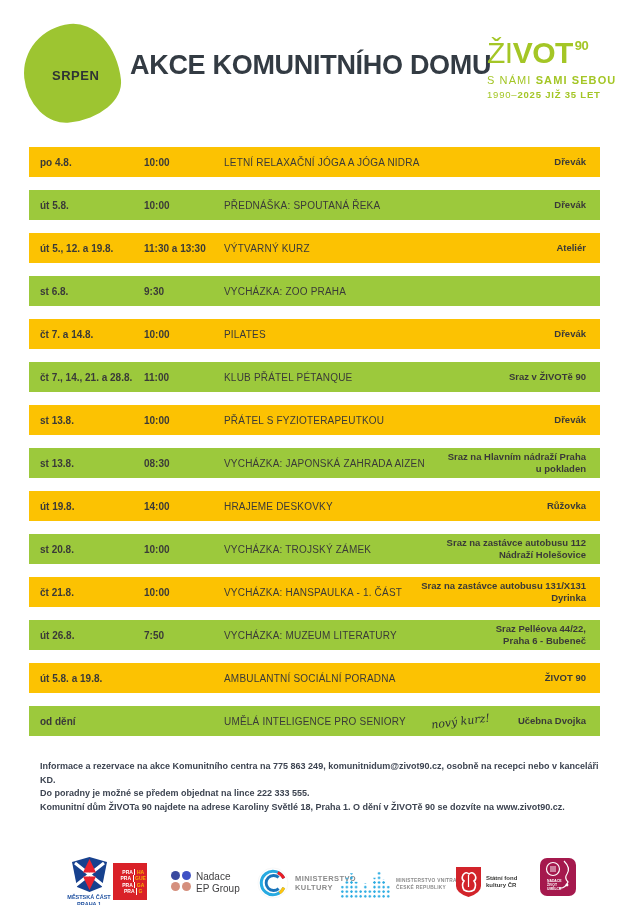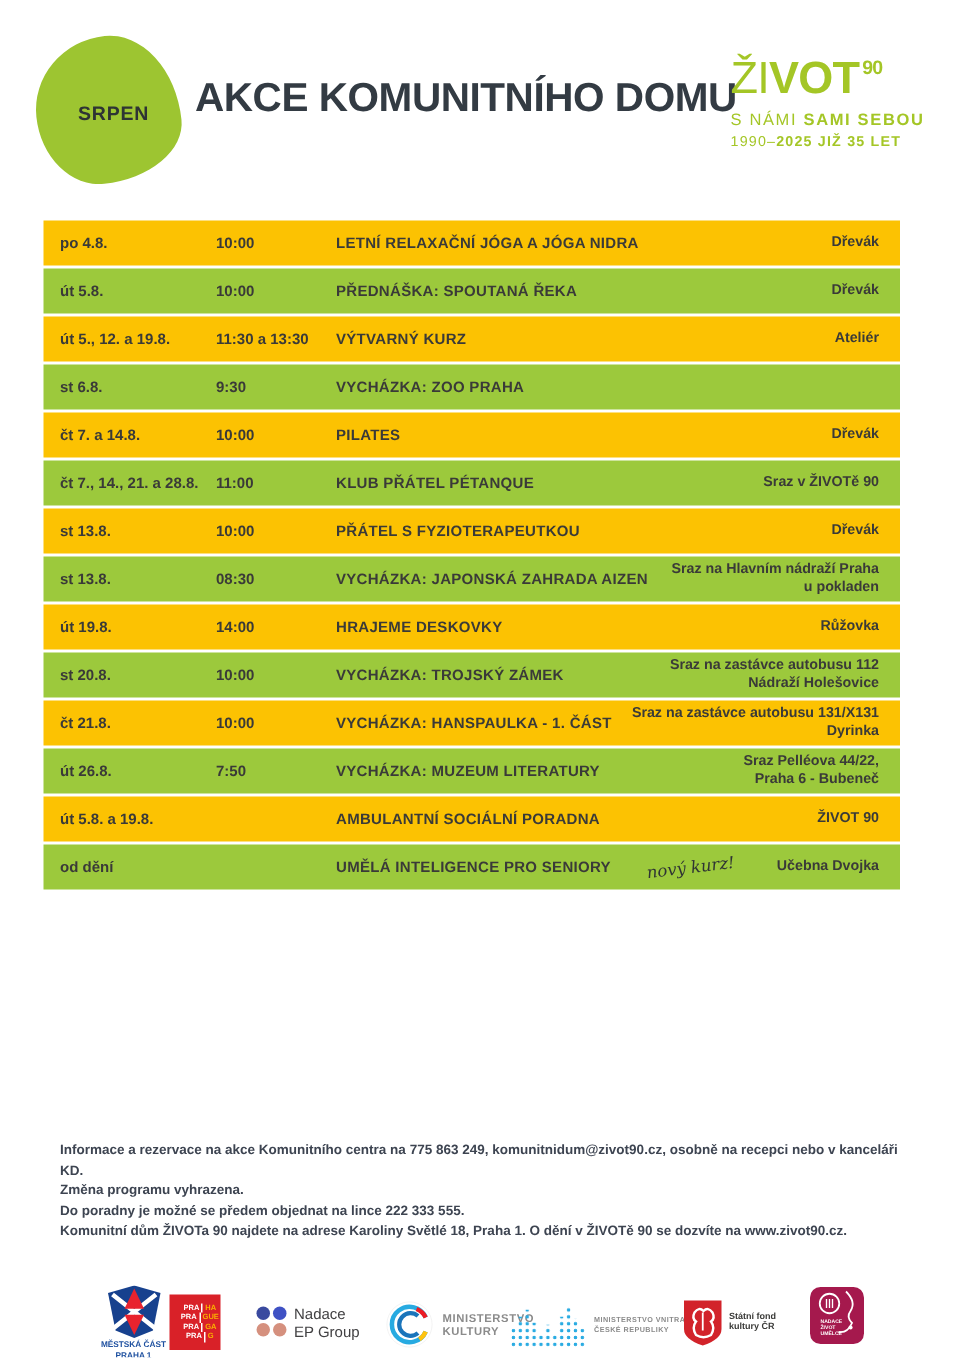--- a/index.html
+++ b/index.html
@@ -18,28 +18,28 @@
   .logo .w-light{font-weight:400;}
   .logo .w-bold{font-weight:700;}
   .logo sup{font-size:13px;font-weight:700;position:relative;top:-2px;left:2px;}
   .logo .tagline{margin-top:7px;font-size:11px;letter-spacing:1.1px;}
   .logo .tagline b{font-weight:700;}
   .logo .years{margin-top:4px;font-size:9.5px;letter-spacing:.8px;}
   .logo .years b{font-weight:700;}
 
   
   .schedule{position:absolute;left:29px;top:147px;width:571px;display:flex;
-        flex-direction:column;gap:2px;}
+        flex-direction:column;gap:13px;}
   .row{min-height:30px;box-sizing:border-box;display:flex;align-items:center;
         padding:2px 14px 2px 11px;}
   .row.yellow{background:#fcc202;}
   .row.green{background:#9cc93c;}
   .c-date{width:104px;flex:none;font-size:10px;font-weight:700;}
   .c-time{width:80px;flex:none;font-size:10px;font-weight:700;}
-  .c-title{flex:1;font-size:10px;font-weight:700;letter-spacing:.2px;padding-right:8px;}
+  .c-title{flex:1;font-size:10px;font-weight:400;letter-spacing:.2px;padding-right:8px;}
   .c-note{flex:none;font-family:"DejaVu Serif",serif;font-style:italic;font-size:11px;
         color:#2f3434;transform:rotate(-7deg);margin-right:28px;white-space:nowrap;}
   .c-note:empty{display:none;}
   .c-loc{flex:none;max-width:168px;text-align:right;font-size:9.5px;font-weight:700;
         line-height:12px;white-space:pre-line;}
 
   
   .footer{position:absolute;left:40px;top:760px;width:565px;font-size:9px;font-weight:700;
         line-height:13.5px;color:#3d4451;}
 
@@ -186,21 +186,20 @@
       <span class="c-date">od dění</span>
       <span class="c-time"></span>
       <span class="c-title">UMĚLÁ INTELIGENCE PRO SENIORY</span>
       <span class="c-note">nový kurz!</span>
       <span class="c-loc">Učebna Dvojka</span>
     </div>
     </div>
 
   <div class="footer">
     <div>Informace a rezervace na akce Komunitního centra na 775 863 249, komunitnidum@zivot90.cz, osobně na recepci nebo v kanceláři KD.</div>
-    <div>Změna programu vyhrazena.</div>
     <div>Do poradny je možné se předem objednat na lince 222 333 555.</div>
     <div>Komunitní dům ŽIVOTa 90 najdete na adrese Karoliny Světlé 18, Praha 1.  O dění v ŽIVOTě 90 se dozvíte na www.zivot90.cz.</div>
   </div>
 
   <div class="sponsor s-praha1">
     <svg width="37" height="35" viewBox="0 0 37 35">
       <polygon points="18.5,0 36,5 31,30 18.5,35 6,30 1,5" fill="#17418e"></polygon>
       <path d="M4 6 L33 29 M33 6 L4 29" stroke="#ffffff" stroke-width="3"></path>
       <polygon points="18.5,2 25,15.5 12,15.5" fill="#e8232e"></polygon>
       <polygon points="12,19.5 25,19.5 18.5,33" fill="#e8232e"></polygon>

